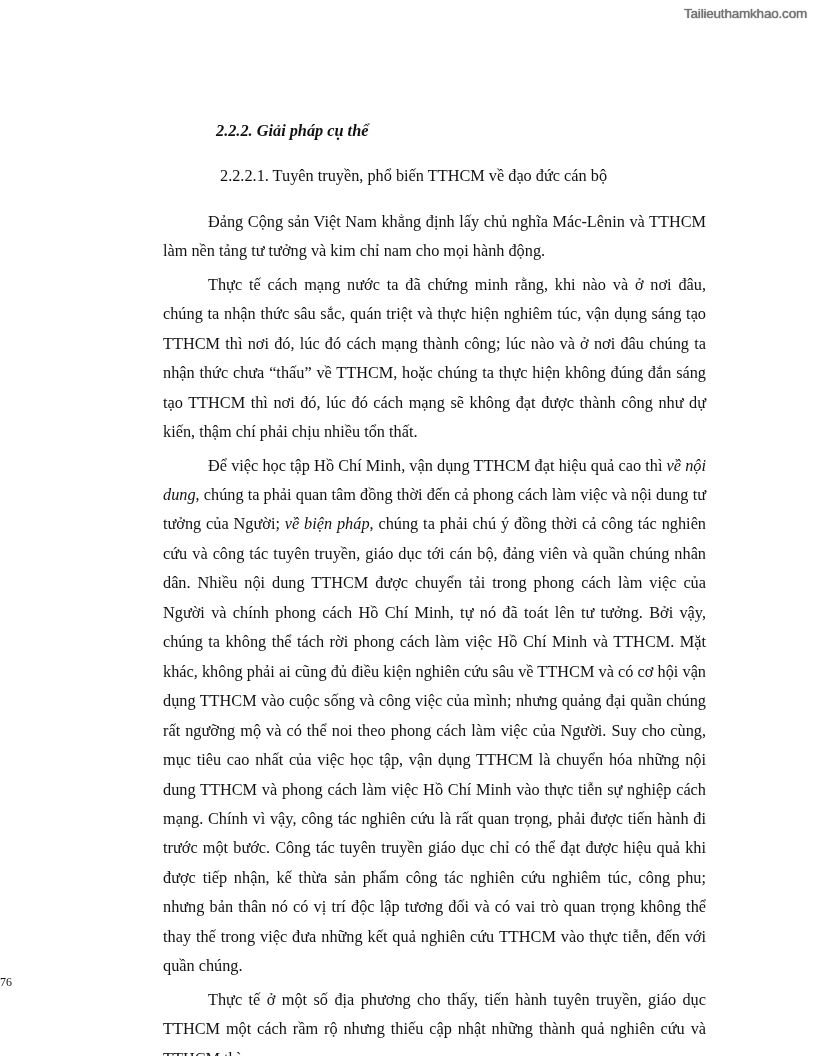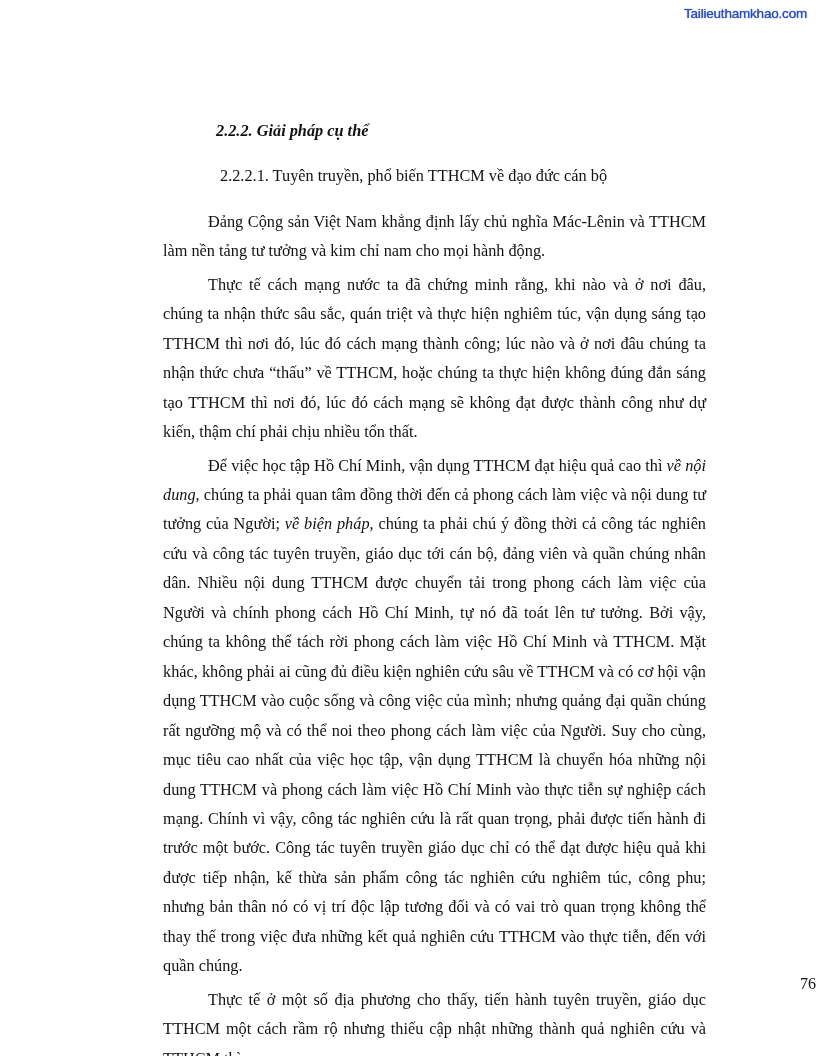--- a/index.html
+++ b/index.html
@@ -14,21 +14,21 @@
       overflow: hidden;
       font-family: "Liberation Serif", "DejaVu Serif", serif;
       color: #111111;
     }
     .watermark {
       position: absolute;
       top: 6px;
       right: 9px;
       font-family: "Liberation Sans", "DejaVu Sans", sans-serif;
       font-size: 13.5px;
-      color: #1d4ed8;
+      color: #737373;
       text-shadow: 0 0 1px #8a8a8a, 0 0 1px #8a8a8a;
       letter-spacing: -0.2px;
     }
     .page-body {
       position: absolute;
       left: 159px;
       top: 104px;
       width: 551px;
       font-size: 16.3px;
       line-height: 29.45px;
@@ -49,22 +49,22 @@
       text-indent: 45px;
     }
     .para em {
       font-style: italic;
     }
     .page-number {
       position: absolute;
       top: 975px;
       left: 0;
       width: 816px;
-      text-align: right;
-      font-size: 16px;
+      text-align: left;
+      font-size: 12px;
     }
   </style>
 </head>
 <body>
 
 <div class="watermark">Tailieuthamkhao.com</div>
 
 <div class="page-body">
   <p class="heading-bold">2.2.2. Giải pháp cụ thể</p>
   <p class="heading-italic">2.2.2.1. Tuyên truyền, phổ biến TTHCM về đạo đức cán bộ</p>

